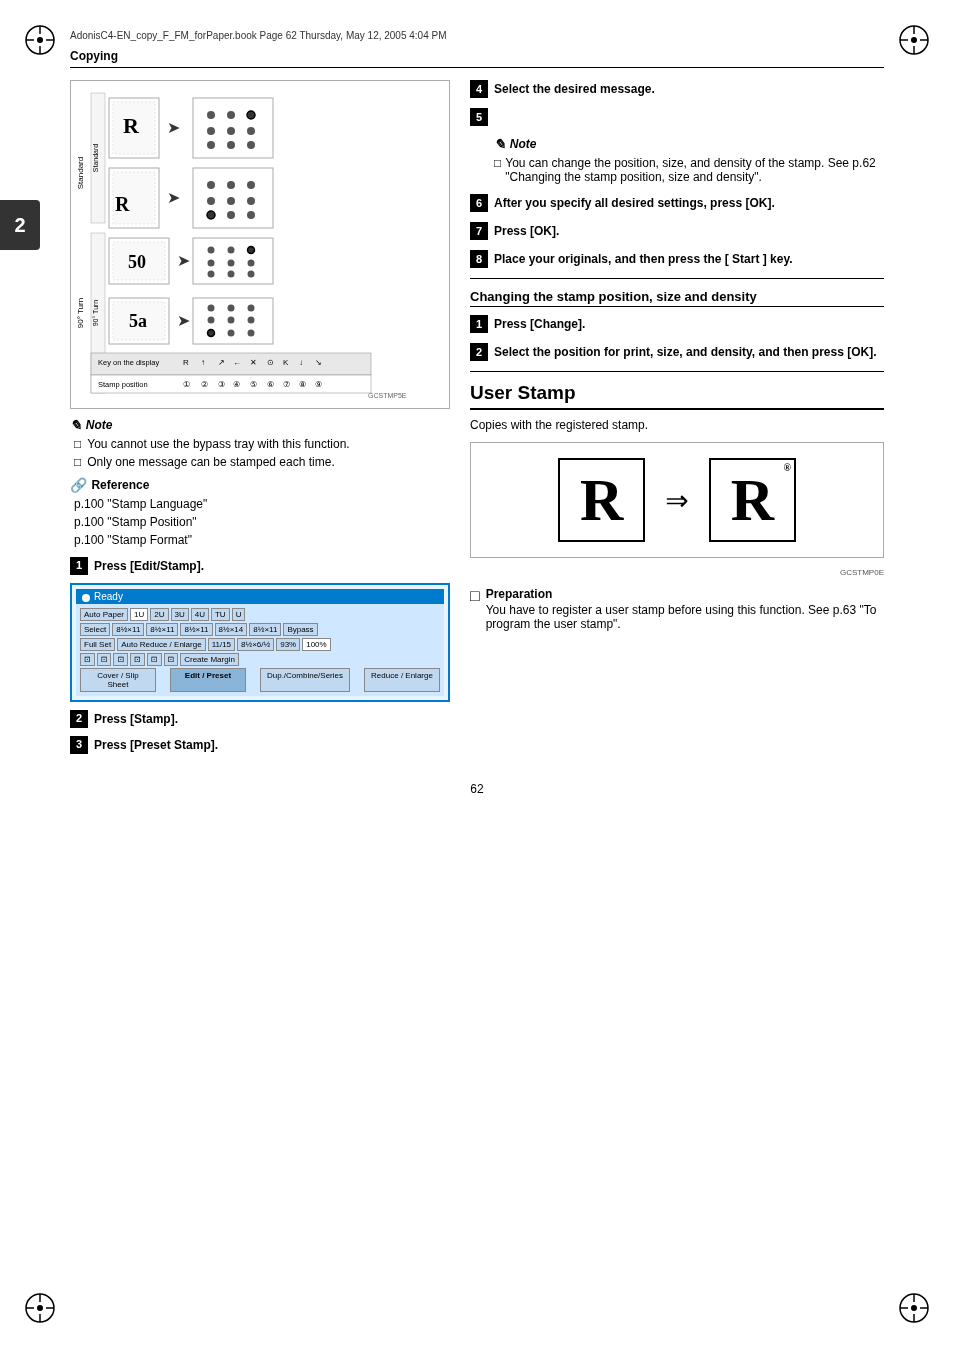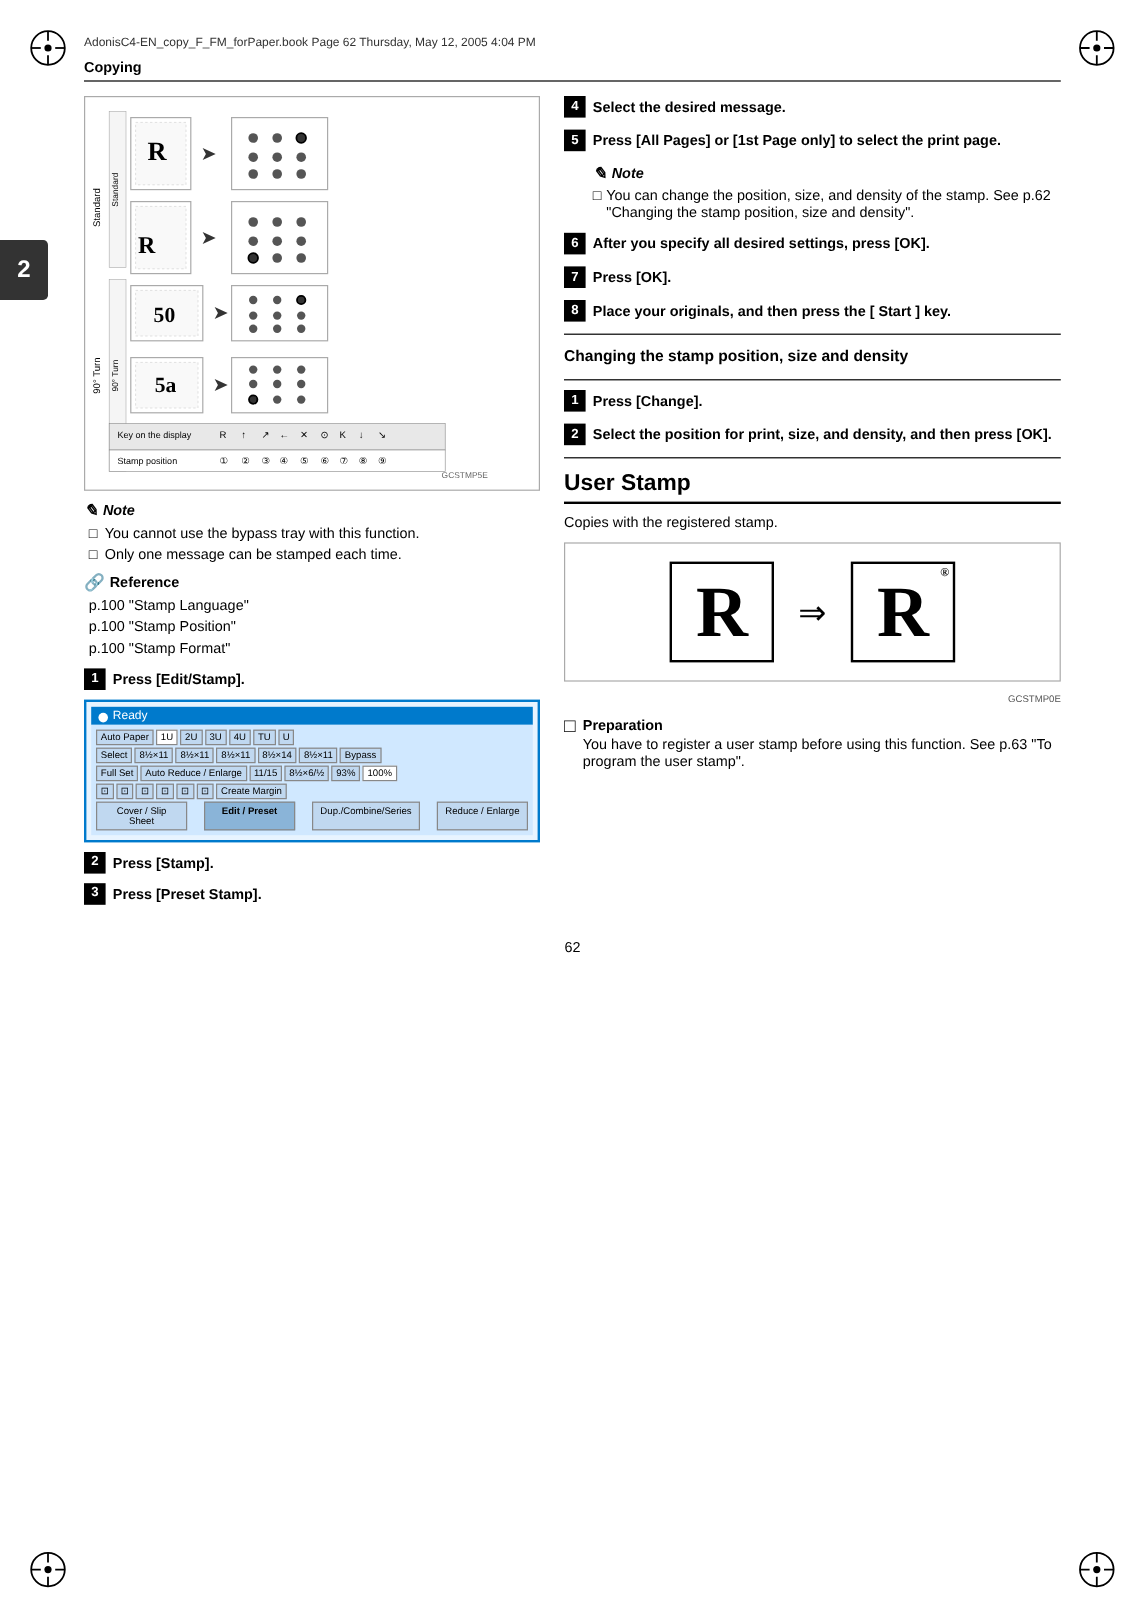--- a/index.html
+++ b/index.html
@@ -269,21 +269,21 @@
     .section-divider {
       border-top: 1px solid #000;
       margin: 10px 0;
     }
 
     
     .sub-heading {
       font-size: 13px;
       font-weight: bold;
       border-bottom: 1px solid #000;
-      padding-bottom: 12px;
+      padding-bottom: 2px;
       margin-bottom: 8px;
     }
 
     
     .major-heading {
       font-size: 19px;
       font-weight: bold;
       border-bottom: 2px solid #000;
       padding-bottom: 4px;
       margin-bottom: 8px;
@@ -623,21 +623,20 @@
 
     <div class="right-col">
 
       <div class="right-step">
         <span class="right-step-num" style="background:#000;color:#fff;width:18px;height:18px;display:flex;align-items:center;justify-content:center;font-size:11px;flex-shrink:0;">4</span>
         <span class="right-step-text"><strong>Select the desired message.</strong></span>
       </div>
 
       <div class="right-step">
         <span class="right-step-num" style="background:#000;color:#fff;width:18px;height:18px;display:flex;align-items:center;justify-content:center;font-size:11px;flex-shrink:0;">5</span>
-        <span class="right-step-text"><strong>Press [All Pages] or [1st Page only] to select the print page.</strong></span>
       </div>
 
       <div class="right-note">
         <div class="right-note-title">
           <span style="font-style:italic;font-size:14px;">✎</span>
           <strong>Note</strong>
         </div>
         <div class="right-note-item">
           <span>You can change the position, size, and density of the stamp. See p.62 "Changing the stamp position, size and density".</span>
         </div>

